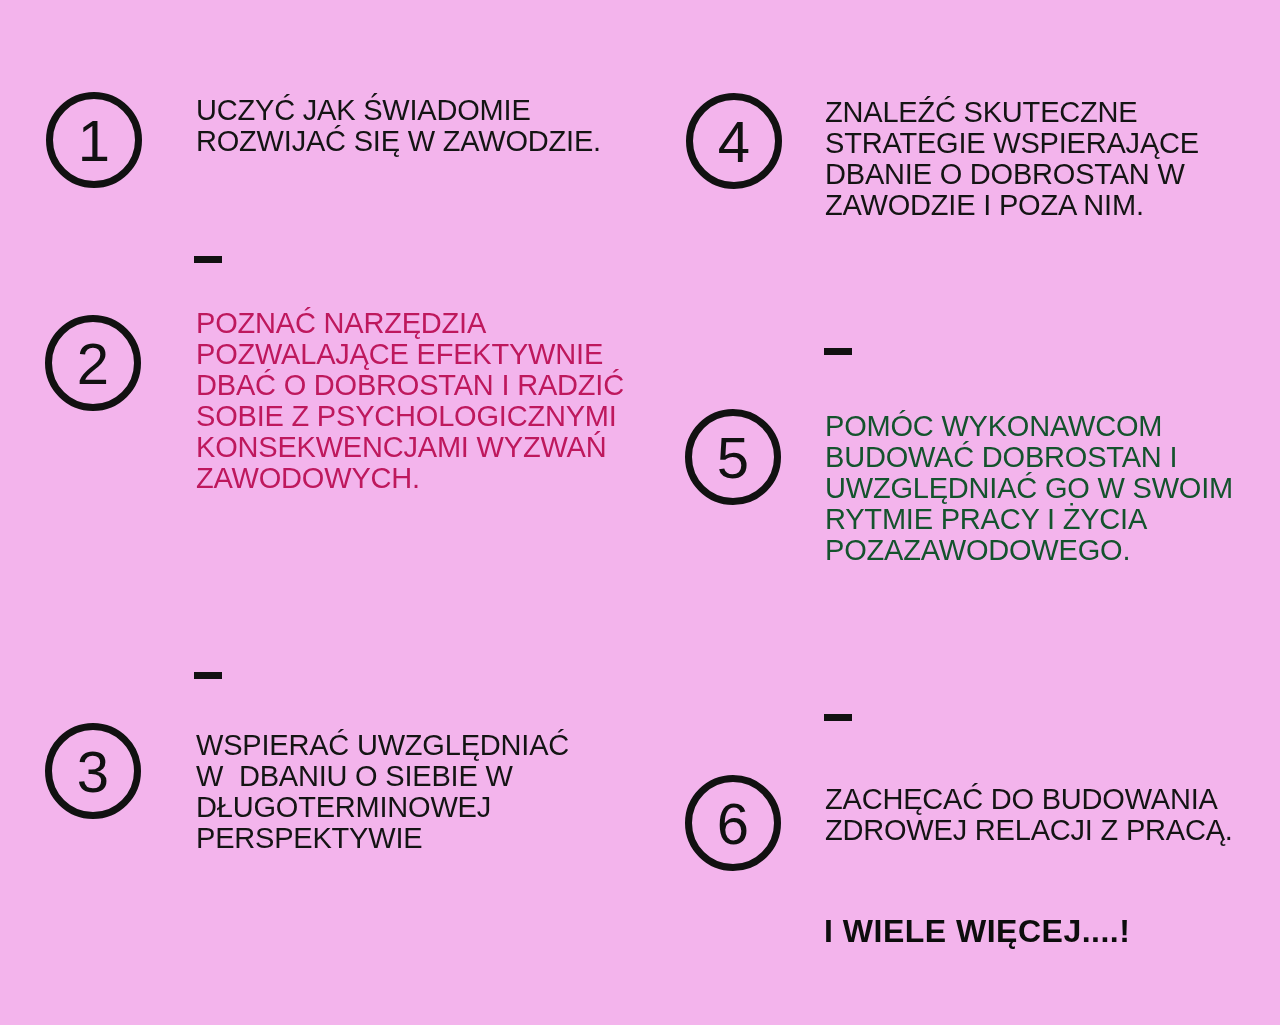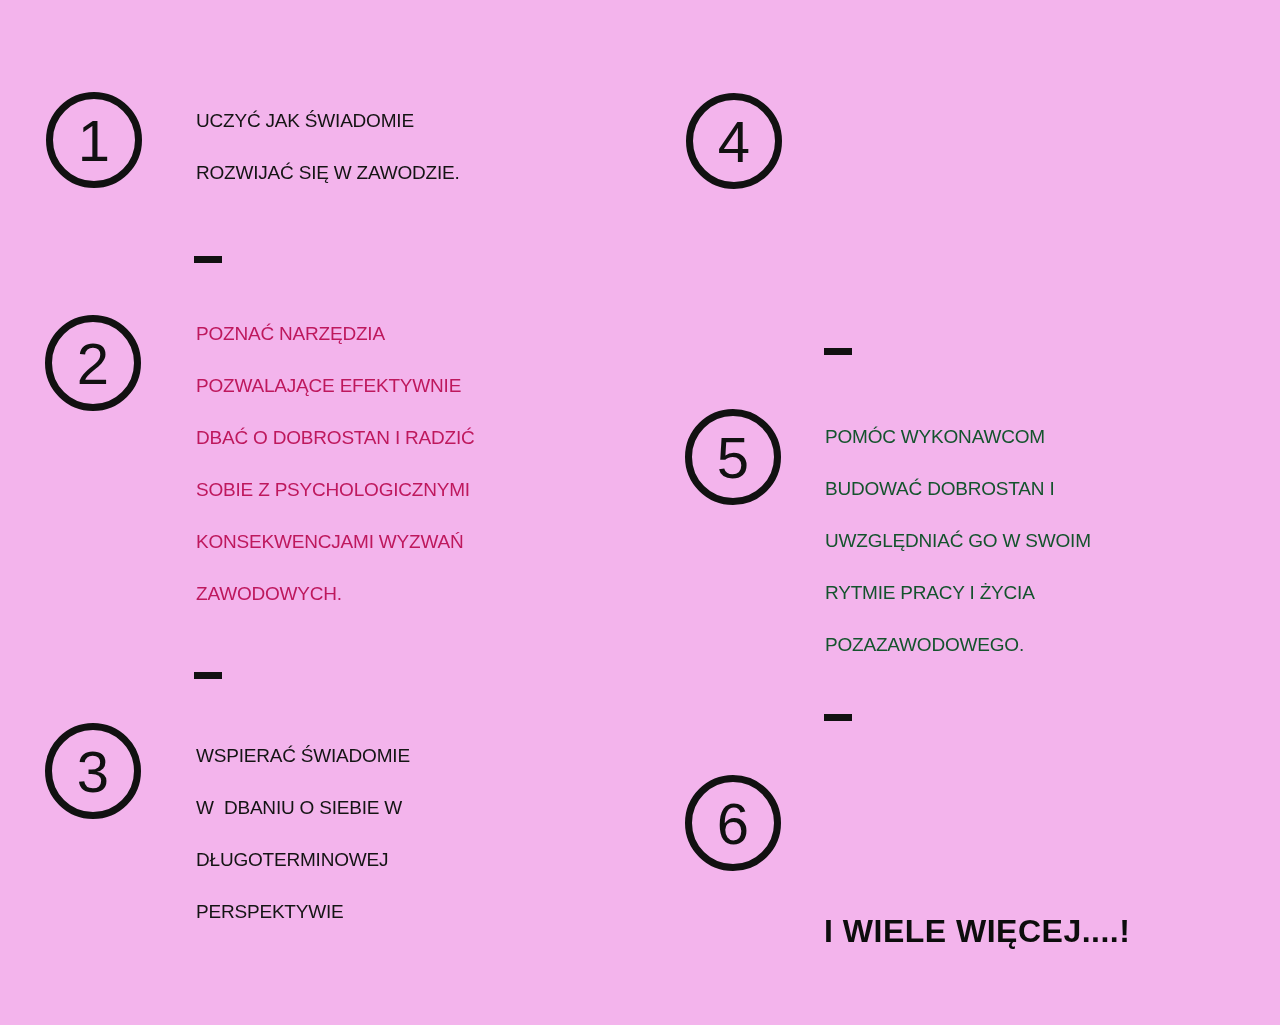--- a/index.html
+++ b/index.html
@@ -27,22 +27,22 @@
     display: flex;
     align-items: center;
     justify-content: center;
     font-size: 58px;
     font-weight: 400;
     color: #111111;
     box-sizing: content-box;
   }
   .item-text {
     position: absolute;
-    font-size: 19px;
-    line-height: 52px;
+    font-size: 29px;
+    line-height: 31px;
     letter-spacing: -0.2px;
     color: #141414;
     white-space: pre-wrap;
     width: 540px;
   }
   .dash {
     position: absolute;
     width: 28px;
     height: 7px;
     background: #111111;
@@ -98,41 +98,47 @@
 DBAĆ O DOBROSTAN I RADZIĆ
 SOBIE Z PSYCHOLOGICZNYMI
 KONSEKWENCJAMI WYZWAŃ
 ZAWODOWYCH.</div>
 
   <div id="d2" class="dash" style="background: rgb(17, 17, 17);"></div>
 
   <div id="c3" class="circle" style="border-color: rgb(17, 17, 17); color: rgb(17, 17, 17);">
     <span>3</span>
   </div>
-  <div id="t3" class="item-text" style="color: rgb(20, 20, 20);">WSPIERAĆ ŚWIADOMIE
+  <div id="t3" class="item-text" style="color: rgb(20, 20, 20);">WSPIERAĆ UWZGLĘDNIAĆ
 W  DBANIU O SIEBIE W
 DŁUGOTERMINOWEJ
 PERSPEKTYWIE</div>
 
   <div id="c4" class="circle" style="border-color: rgb(17, 17, 17); color: rgb(17, 17, 17);">
     <span>4</span>
   </div>
+  <div id="t4" class="item-text" style="color: rgb(20, 20, 20);">ZNALEŹĆ SKUTECZNE
+STRATEGIE WSPIERAJĄCE
+DBANIE O DOBROSTAN W
+ZAWODZIE I POZA NIM.</div>
 
   <div id="d3" class="dash" style="background: rgb(17, 17, 17);"></div>
 
   <div id="c5" class="circle" style="border-color: rgb(17, 17, 17); color: rgb(17, 17, 17);">
     <span>5</span>
   </div>
   <div id="t5" class="item-text" style="color: #14532d;">POMÓC WYKONAWCOM
 BUDOWAĆ DOBROSTAN I
 UWZGLĘDNIAĆ GO W SWOIM
 RYTMIE PRACY I ŻYCIA
 POZAZAWODOWEGO.</div>
 
   <div id="d4" class="dash" style="background: rgb(17, 17, 17);"></div>
 
   <div id="c6" class="circle" style="border-color: rgb(17, 17, 17); color: rgb(17, 17, 17);">
     <span>6</span>
   </div>
+  <div id="t6" class="item-text" style="color: rgb(20, 20, 20);">ZACHĘCAĆ DO BUDOWANIA
+ZDROWEJ RELACJI Z PRACĄ.</div>
 
   <div id="headline" class="headline">I WIELE WIĘCEJ....!</div>
 
 </div>
 
 </body></html>

